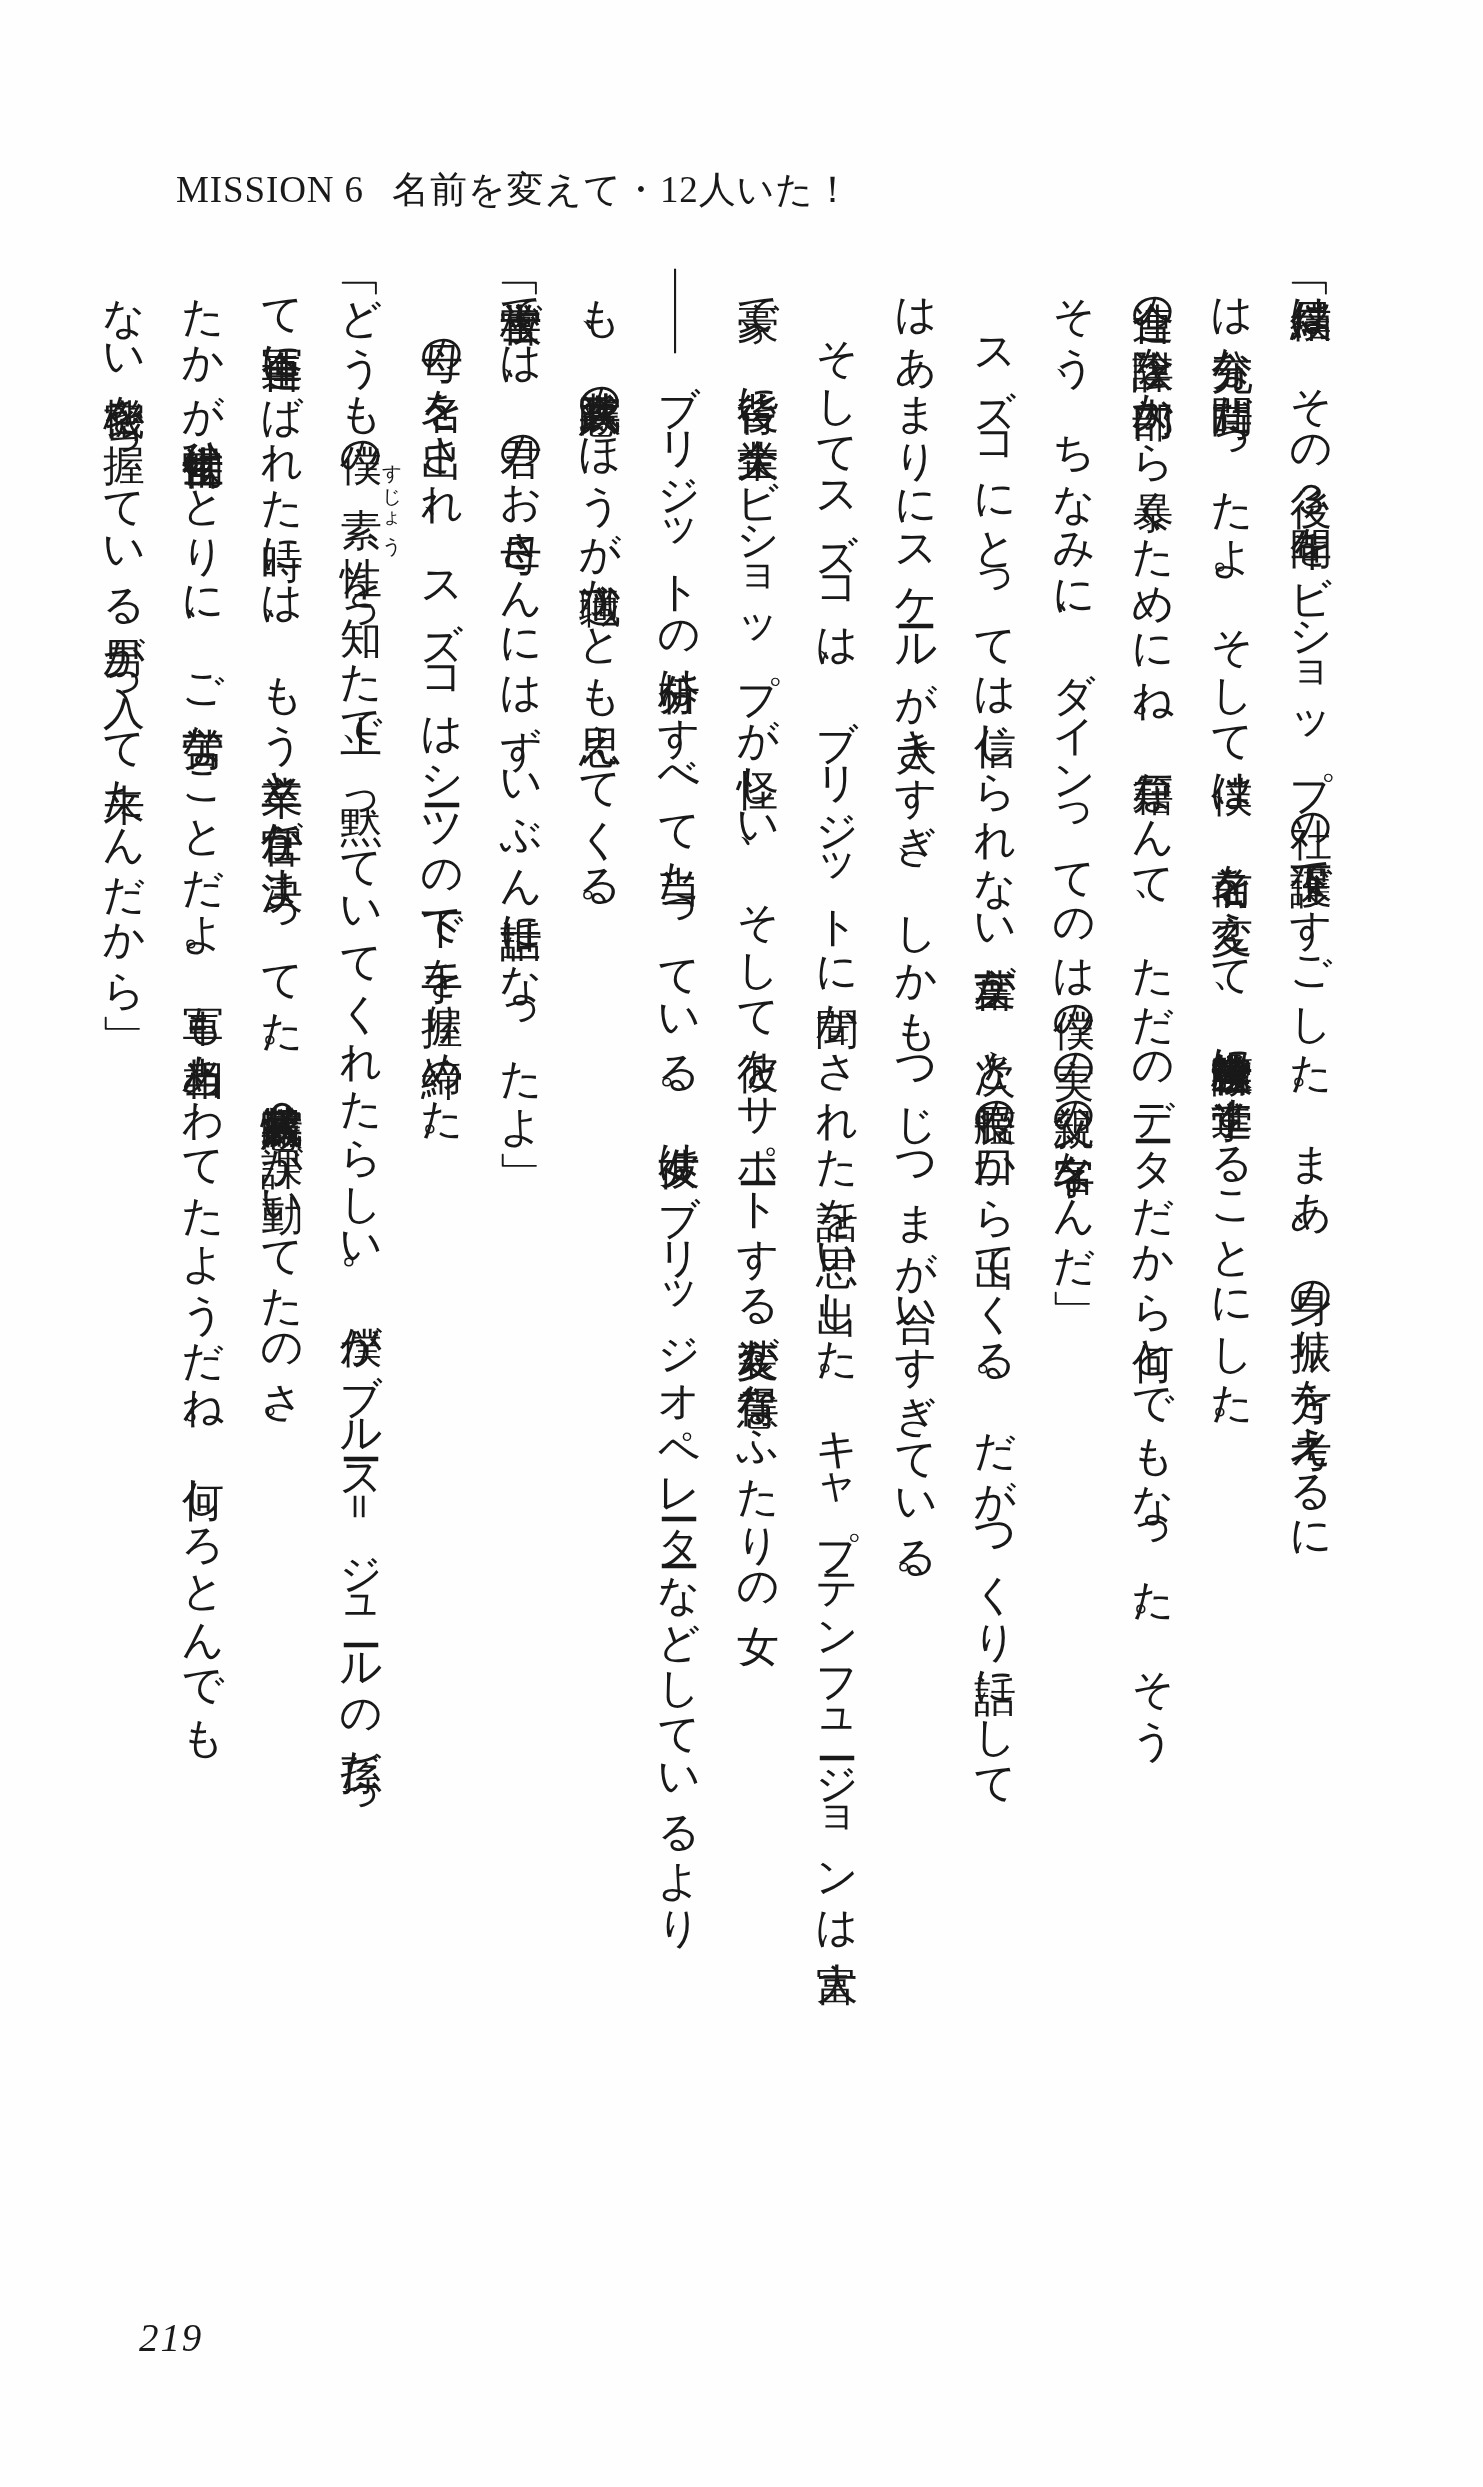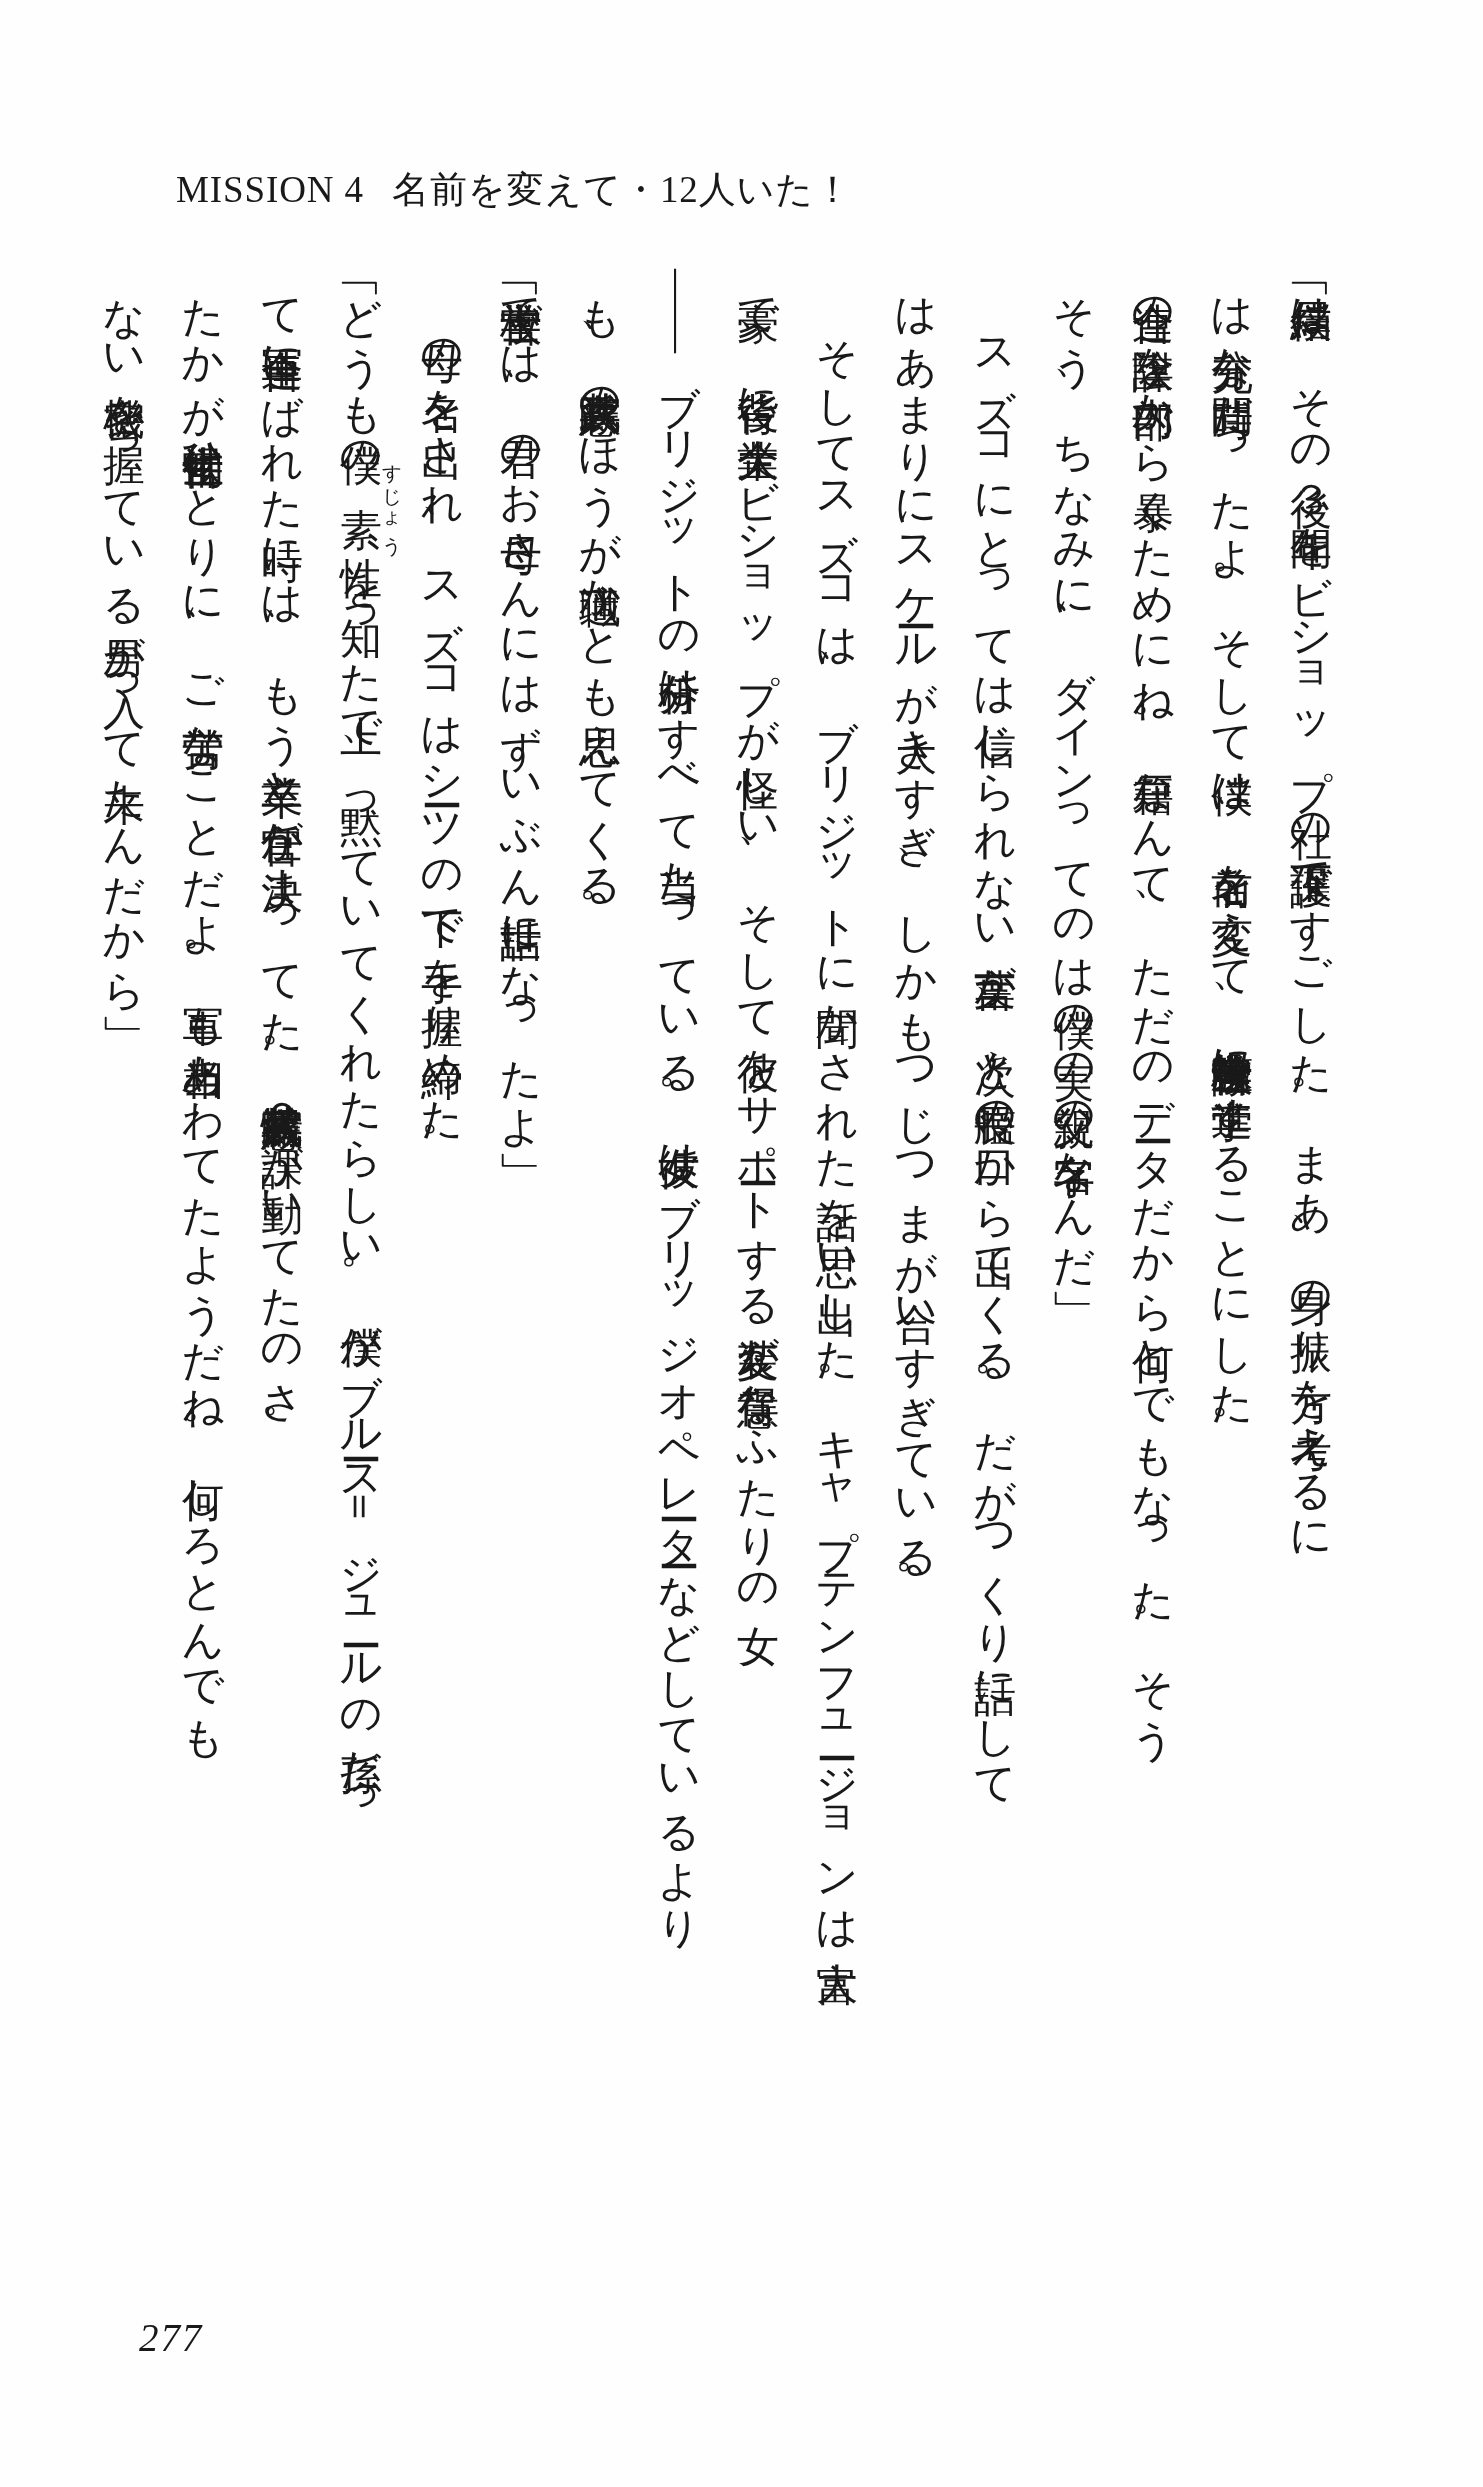--- a/index.html
+++ b/index.html
@@ -48,21 +48,21 @@
     top: 2315px;
     font-size: 39px;
     font-style: italic;
     letter-spacing: 1.9px;
   }
 </style>
 </head>
 <body>
 
 <div class="running-header">
-  <span class="mission">MISSION 4</span><span>名前を変えて・12人いた！</span>
+  <span class="mission">MISSION 6</span><span>名前を変えて・12人いた！</span>
 </div>
 
 <div class="text-block">
     <div class="paragraph">
       <div class="line">「結局僕は、その後３年間をビショップ社の保護下ですごした。まあ、身の振り方を考えるに</div>
       <div class="line">は充分な時間だったよ。そして僕は、名前を変えて、連合艦隊士官学校に進学することにした。</div>
       <div class="line">連合の陰謀を内部から暴くためにね。戸籍なんて、ただのデータだから何とでもなった。そう</div>
       <div class="line">そう、ちなみに、ダインってのは僕の実の父親の名字なんだ」</div>
     </div>
     <div class="paragraph">
@@ -82,14 +82,14 @@
       <div class="line">　母の名を出され、スズコはシーツの下で手を握り締めた。</div>
     </div>
     <div class="paragraph">
       <div class="line">「どうも僕の<ruby>素性<rt>すじょう</rt></ruby>を知った上で、黙っていてくれたらしい。僕がブルース＝ジュールの孫だっ</div>
       <div class="line">て連合軍にばれた時には、もう卒業と任官が決まってた。武装憲兵隊情報２課が動いてたのさ。</div>
       <div class="line">たかが士官候補生ひとりに、ご苦労なことだよ。軍も相当あわてたようだね。何しろとんでも</div>
       <div class="line">ない機密を握っている男が入って来たんだから」</div>
     </div>
   </div>
 
-<div class="page-number">277</div>
+<div class="page-number">219</div>
 
 
 </body></html>

